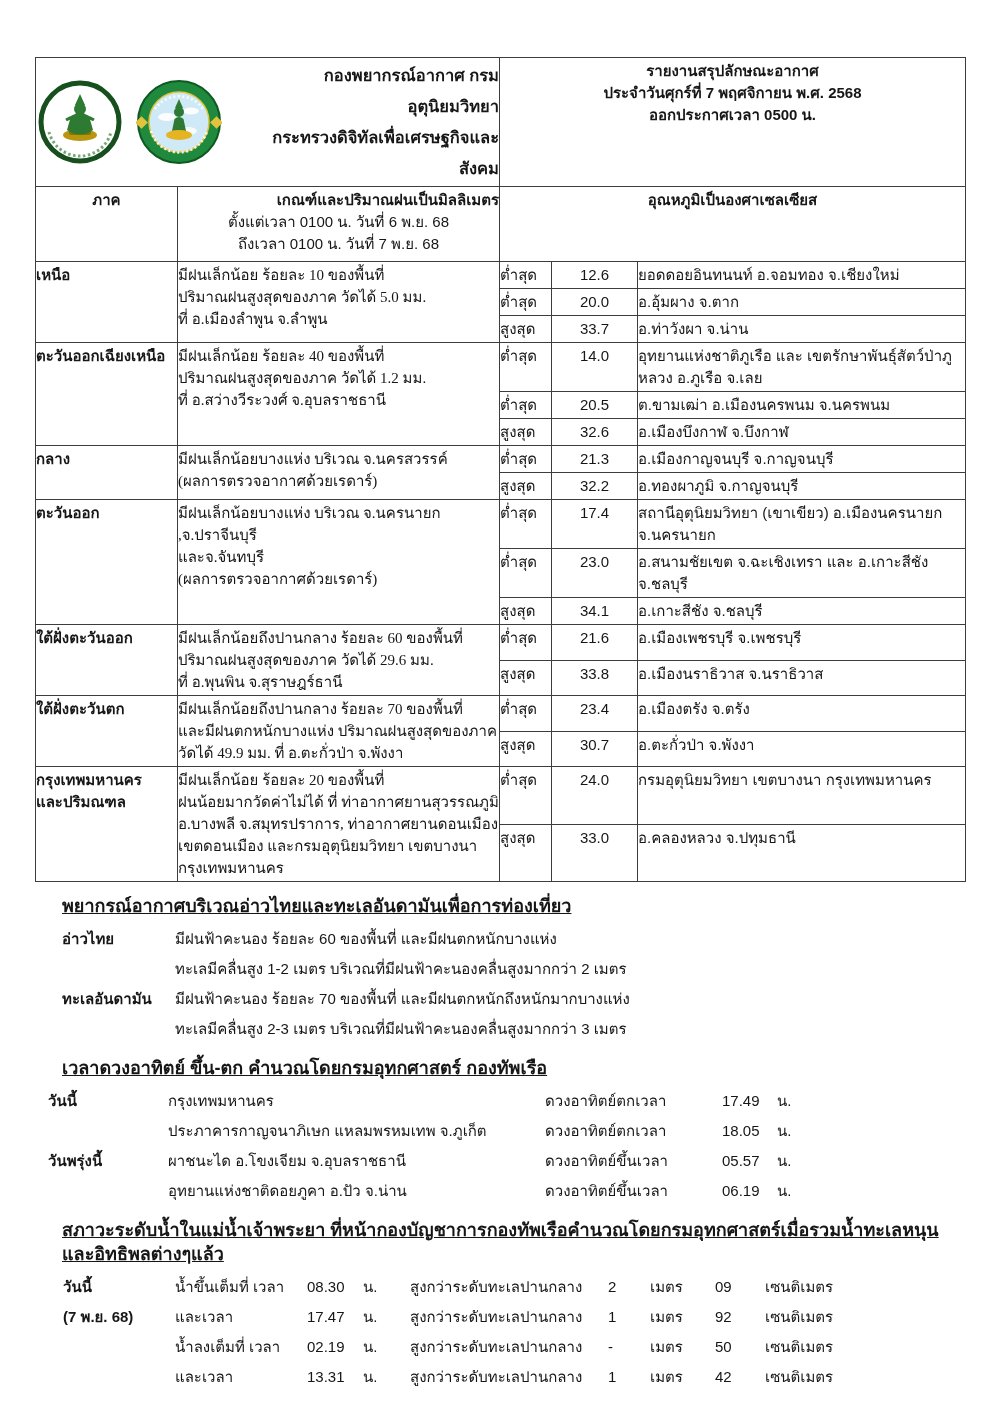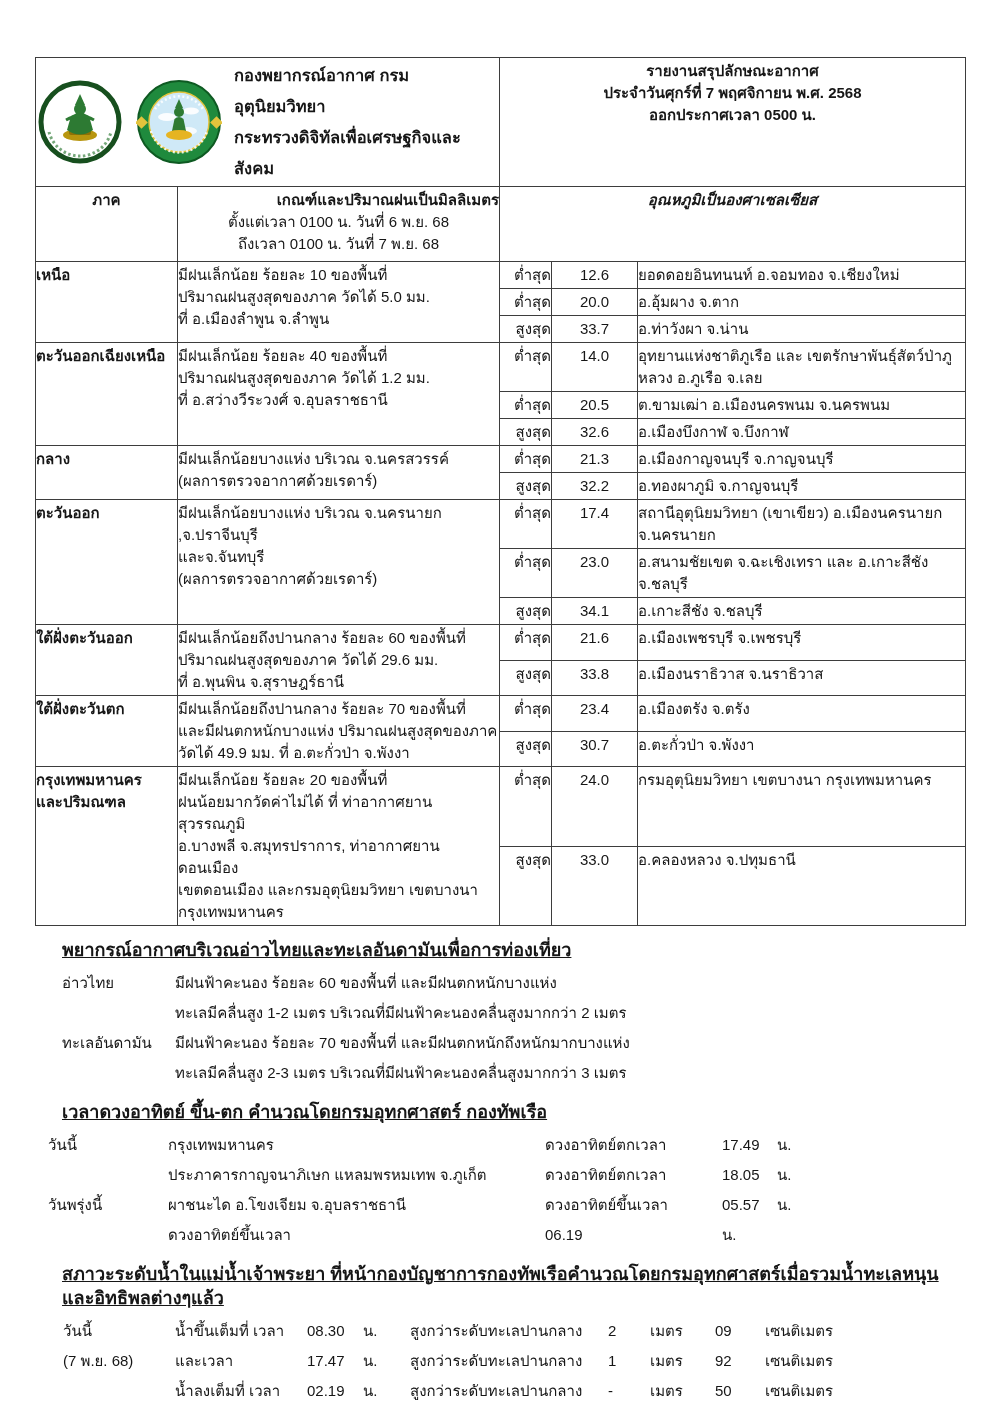--- a/index.html
+++ b/index.html
@@ -14,41 +14,41 @@
   table.main { border-collapse:collapse; width:930px; table-layout:fixed; }
   table.main td {
     border:1px solid #3d3d3d; vertical-align:top;
     font-size:15px; line-height:22px; padding:2px 0;
     word-wrap:break-word;
   }
   .row-org td { height:96px; vertical-align:middle; }
   .row-cols td { height:70px; vertical-align:middle; }
   .cell-org { padding:4px 8px; }
   .org-wrap { display:flex; align-items:center; gap:12px; }
-  .org-text { flex:1; text-align:left; font-weight:bold; font-size:16.5px; line-height:31px; }
+  .org-text { flex:1; text-align:right; font-weight:bold; font-size:16.5px; line-height:31px; }
   .cell-report { text-align:center; font-weight:bold; font-size:16px; line-height:31px; }
   .cell-phak { text-align:center; font-weight:bold; }
   .cell-rainhead { text-align:center; line-height:23px; }
   .rainhead-b { font-weight:bold;text-align:right; }
-  .cell-temphead { text-align:center; font-weight:bold;font-style:italic; }
+  .cell-temphead { text-align:center; font-weight:bold; }
   .cell-region { font-weight:bold; padding:3px 8px; }
-  .cell-rain { padding:3px 12px; line-height:22px; }
-  .cell-tlabel { text-align:right; height:25px; box-sizing:border-box; }
+  .cell-rain { padding:3px 12px; line-height:22px;font-family:Liberation Serif, serif; }
+  .cell-tlabel { text-align:left; height:25px; box-sizing:border-box; }
   .cell-tval { text-align:center; height:25px; box-sizing:border-box; }
   .cell-tplace { padding:2px 10px; height:25px; box-sizing:border-box; }
 
   
   .section-heading {
     font-weight:bold; text-decoration:underline;
     font-size:18px; margin:12px 0 6px 27px; line-height:24px;
   }
   .sea-row { display:grid; grid-template-columns:113px auto; margin-left:27px; line-height:30px; font-size:15px; }
   .sun-row { display:grid; grid-template-columns:120px 377px 177px 55px auto; margin-left:13px; line-height:30px; font-size:15px; }
   .water-row { display:grid; grid-template-columns:112px 132px 56px 47px 198px 42px 65px 50px auto; margin-left:28px; line-height:30px; font-size:15px; }
-  .lbl { font-weight:normal; }
+  .lbl { font-weight:bold; }
 </style>
 </head>
 <body>
 
 <div class="doc">
 
   <table class="main">
     <colgroup>
       <col style="width:142px">
         <col style="width:322px">
@@ -287,20 +287,21 @@
     </div>
     <div class="sun-row">
       <div class="lbl">วันพรุ่งนี้</div>
       <div>ผาชนะได อ.โขงเจียม จ.อุบลราชธานี</div>
       <div>ดวงอาทิตย์ขึ้นเวลา</div>
       <div>05.57</div>
       <div>น.</div>
     </div>
     <div class="sun-row">
       <div class="lbl"></div>
+      <div>อุทยานแห่งชาติดอยภูคา อ.ปัว จ.น่าน</div>
       <div>ดวงอาทิตย์ขึ้นเวลา</div>
       <div>06.19</div>
       <div>น.</div>
     </div>
   </div>
 
   <div>
     <div class="section-heading">สภาวะระดับน้ำในแม่น้ำเจ้าพระยา ที่หน้ากองบัญชาการกองทัพเรือคำนวณโดยกรมอุทกศาสตร์เมื่อรวมน้ำทะเลหนุนและอิทธิพลต่างๆแล้ว</div>
     <div class="water-row">
       <div class="lbl">วันนี้</div>

